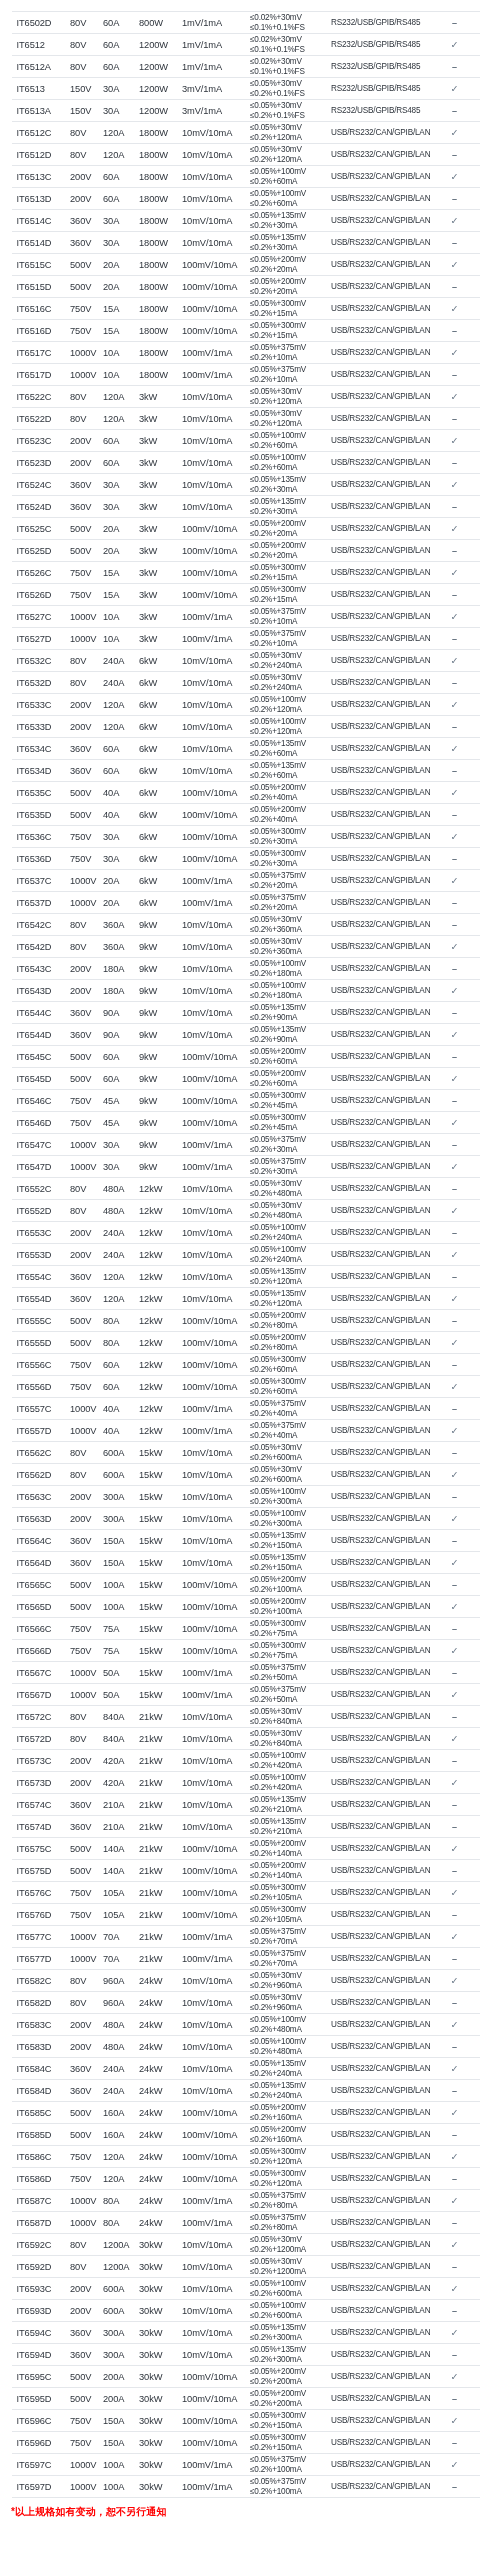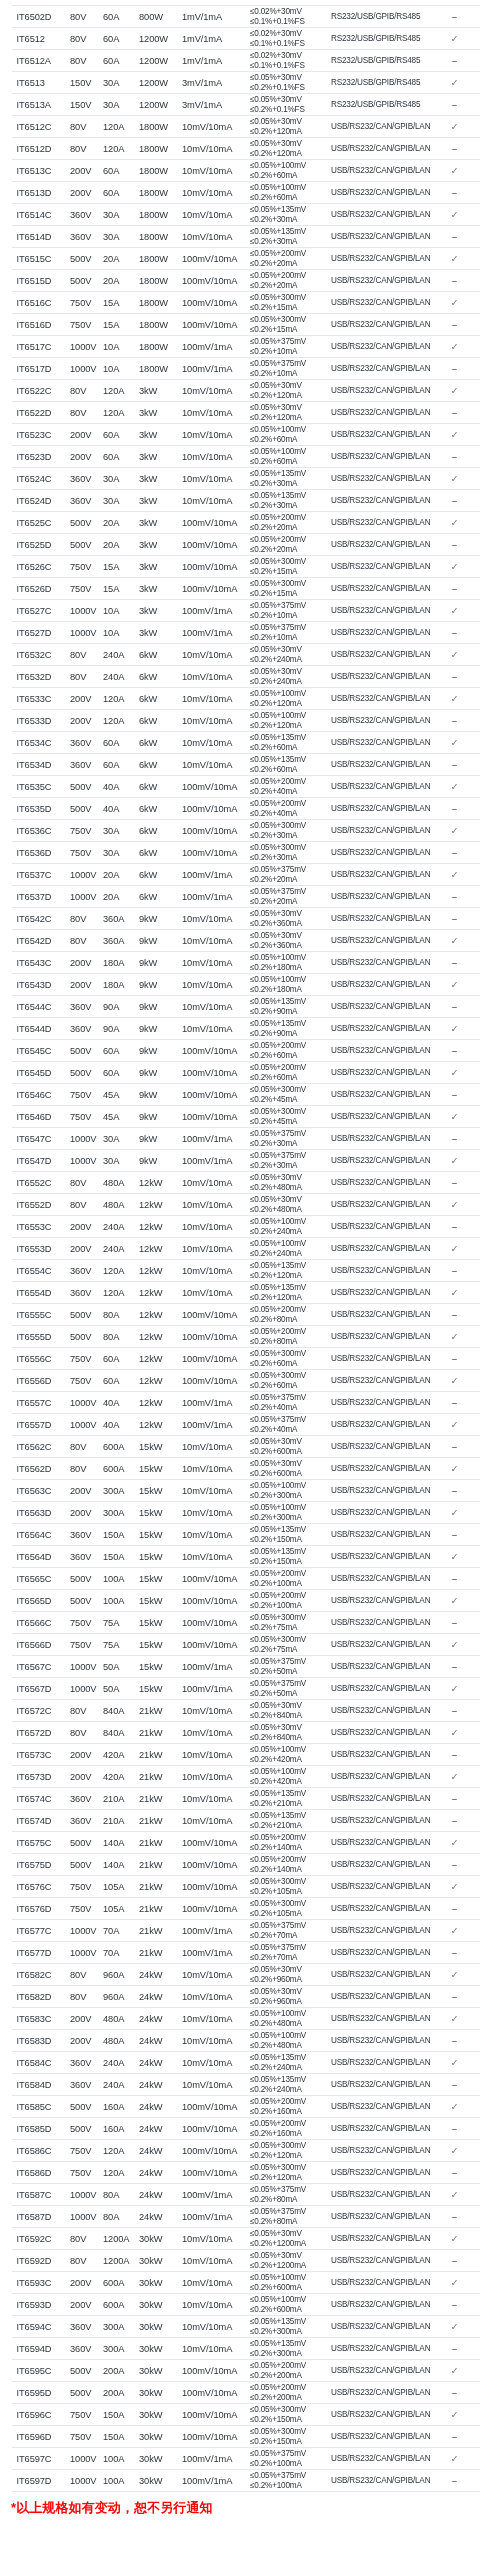--- a/index.html
+++ b/index.html
@@ -4,21 +4,21 @@
 <style>
   html, body { margin: 0; padding: 0; }
   body {
     width: 492px; height: 2576px;
     background: #ffffff;
     font-family: "Liberation Sans", "DejaVu Sans", sans-serif;
     color: #2e343c;
     overflow: hidden;
   }
   .spec-table {
-    margin: 5px 11px 0 12px;
+    margin: 11px 11px 0 12px;
     width: 468px;
     border-top: 0.7px solid #e4e7eb;
   }
   .row {
     display: grid;
     grid-template-columns: 58px 33px 36px 43px 68px 81px 98px 51px;
     align-items: center;
     height: 22px;
     box-sizing: border-box;
     border-bottom: 0.7px solid #e4e7eb;
@@ -32,21 +32,21 @@
   .c-model { padding-left: 4.5px; }
   .c-acc { font-size: 8.2px; line-height: 9.7px; letter-spacing: -0.2px; }
   .acc-line { display: block; }
   .c-if { font-size: 8.2px; letter-spacing: -0.2px; }
   .c-mark { text-align: center; }
   .c-mark.check { color: #6a7888; font-size: 9.7px; font-weight: 400; }
   .c-mark.dash  { color: #5d6b79; font-size: 9px; font-weight: 700; }
   .footnote {
     margin: 7.4px 0 0 11px;
     color: #ff0000;
-    font-size: 13px;
+    font-size: 10px;
     font-weight: 700;
     letter-spacing: 0.1px;
   }
 </style>
 </head>
 <body>
 
 <div class="spec-table">
   <div>
       <div class="row">

